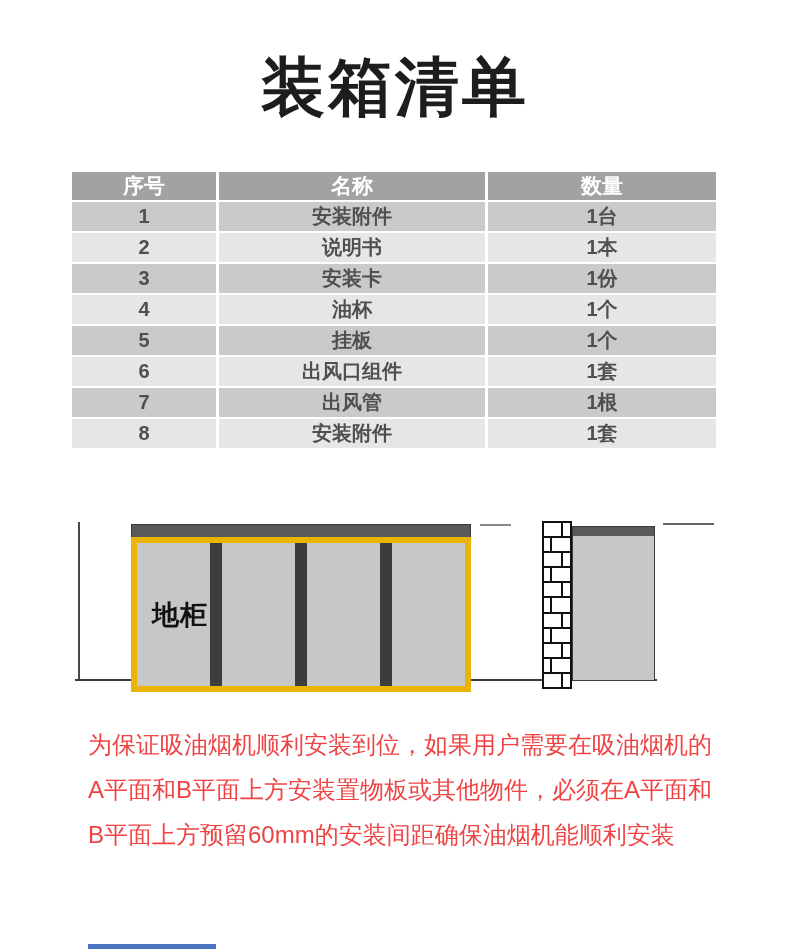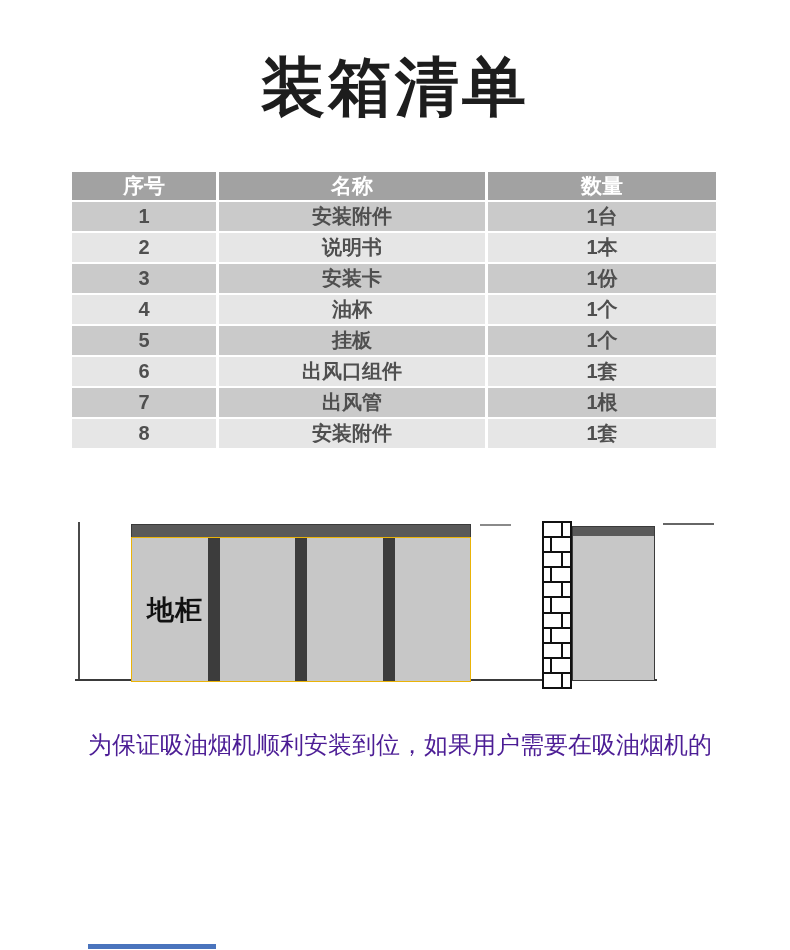--- a/index.html
+++ b/index.html
@@ -42,21 +42,21 @@
   .floor-line{
     position:absolute;left:75px;top:171px;width:582px;height:2px;background:#3a3a3a;
   }
   .base-cabinet{
     position:absolute;left:131px;top:16px;width:340px;height:157px;
   }
   .countertop{
     height:12px;background:#595959;border:1px solid #3a3a3a;border-bottom:none;
   }
   .cabinet-body{
-    position:relative;height:143px;background:#3c3c3c;border:1px solid #eab308;
+    position:relative;height:143px;background:#3c3c3c;border:6px solid #eab308;
     display:flex;gap:12px;
   }
   .cabinet-panel{flex:1;background:#c7c7c7;}
   .cabinet-label{
     position:absolute;left:0;top:0;width:86px;height:100%;
     display:flex;align-items:center;justify-content:center;
     font-size:27px;font-weight:700;color:#111;letter-spacing:1px;
   }
   .brick-column{
     position:absolute;left:542px;top:13px;width:26px;height:164px;
@@ -75,21 +75,21 @@
   .right-block .countertop{height:9px;}
   .right-block-body{
     height:144px;background:#c7c7c7;border:1px solid #3c3c3c;border-top:none;
   }
   .dim-dash{position:absolute;height:2px;background:#8a8a8a;}
   .dim-dash.left{left:480px;top:16px;width:31px;}
   .dim-dash.right{left:663px;top:15px;width:51px;background:#666;}
   
   .install-note{
     position:absolute;left:88px;top:722px;width:630px;
-    font-size:24px;line-height:45px;color:#4c1d95;
+    font-size:24px;line-height:45px;color:#ef4444;
   }
   
   .accent-bar{
     position:absolute;left:88px;top:944px;width:128px;height:5px;background:#4a74bd;
   }
 </style>
 </head>
 <body>
 
 <div id="page">
@@ -182,17 +182,19 @@
     <div class="right-block">
       <div class="countertop"></div>
       <div class="right-block-body"></div>
     </div>
 
     <div class="dim-dash right"></div>
   </div>
 
   <div class="install-note">
     <div>为保证吸油烟机顺利安装到位，如果用户需要在吸油烟机的</div>
+    <div>A平面和B平面上方安装置物板或其他物件，必须在A平面和</div>
+    <div>B平面上方预留60mm的安装间距确保油烟机能顺利安装</div>
   </div>
 
   <div class="accent-bar"></div>
 
 </div>
 
 </body></html>

